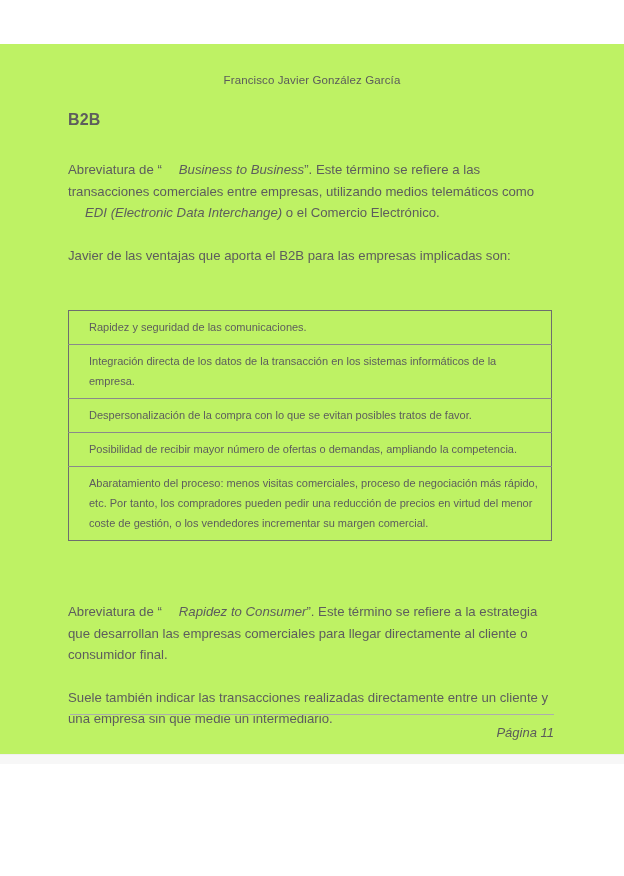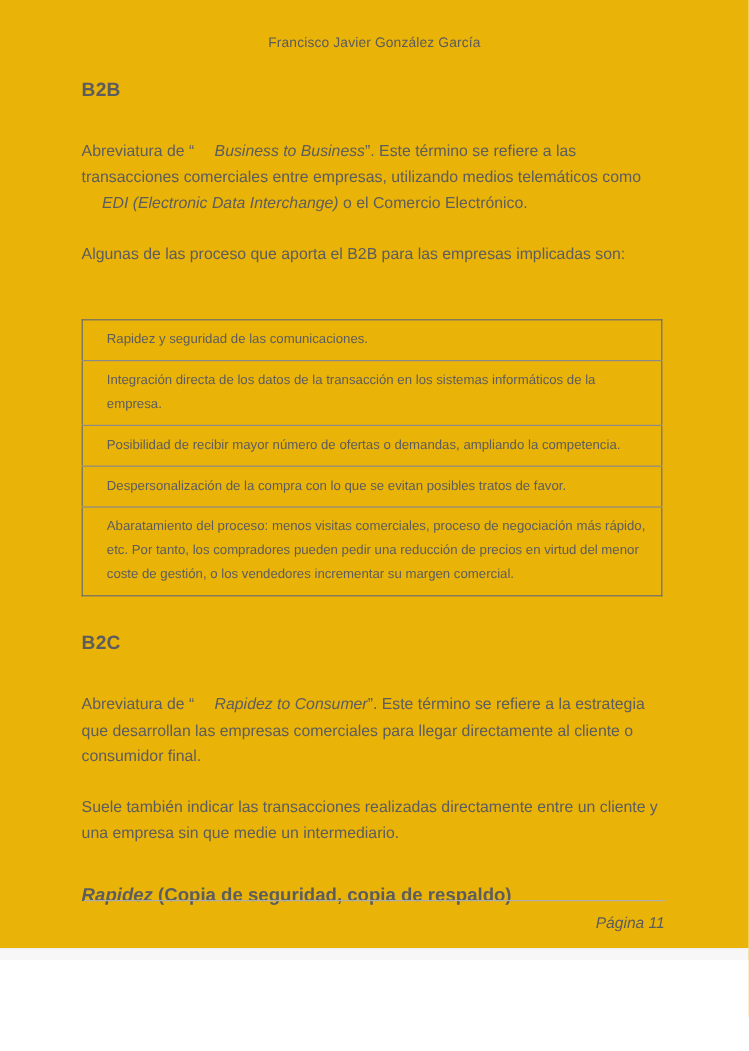--- a/index.html
+++ b/index.html
@@ -8,24 +8,25 @@
     padding: 0;
     background: #ffffff;
   }
   body {
     font-family: "Liberation Sans", sans-serif;
     -webkit-font-smoothing: antialiased;
   }
   .page {
     position: relative;
     width: 624px;
-    height: 800px;
-    background: #eab308;
+    height: 720px;
+    background: #bef264;
     overflow: hidden;
     box-sizing: border-box;
+    margin-top: 44px;
   }
   .page-bottom-edge {
     position: absolute;
     left: 0;
     right: 0;
     bottom: 0;
     height: 9px;
     background: #f7f7f7;
     border-top: 1px solid #f0f0f0;
   }
@@ -134,47 +135,46 @@
   <div class="content">
 
     <h2 class="section-heading">B2B</h2>
 
     <div class="sp-h-to-p"></div>
 
     <p class="body-text"><span>Abreviatura de “</span><em>Business to Business</em><span>”. Este término se refiere a las transacciones comerciales entre empresas, utilizando medios telemáticos como </span><em>EDI (Electronic Data Interchange)</em><span> o el Comercio Electrónico.</span></p>
 
     <div class="sp-p-to-p"></div>
 
-    <p class="body-text">Algunas de las proceso que aporta el B2B para las empresas implicadas son:</p>
+    <p class="body-text">Javier de las ventajas que aporta el B2B para las empresas implicadas son:</p>
 
     <div class="sp-p-to-tbl"></div>
 
     <table class="adv-table">
       <tbody>
         <tr>
           <td>Rapidez y seguridad de las comunicaciones.</td>
         </tr>
         <tr>
           <td>Integración directa de los datos de la transacción en los sistemas informáticos de la empresa.</td>
         </tr>
         <tr>
-          <td>Posibilidad de recibir mayor número de ofertas o demandas, ampliando la competencia.</td>
+          <td>Despersonalización de la compra con lo que se evitan posibles tratos de favor.</td>
         </tr>
         <tr>
-          <td>Despersonalización de la compra con lo que se evitan posibles tratos de favor.</td>
+          <td>Posibilidad de recibir mayor número de ofertas o demandas, ampliando la competencia.</td>
         </tr>
         <tr>
           <td>Abaratamiento del proceso: menos visitas comerciales, proceso de negociación más rápido, etc. Por tanto, los compradores pueden pedir una reducción de precios en virtud del menor coste de gestión, o los vendedores incrementar su margen comercial.</td>
         </tr>
       </tbody>
     </table>
 
     <div class="sp-tbl-to-h"></div>
 
-    <h2 class="section-heading">B2C</h2>
 
     <div class="sp-h-to-p"></div>
 
     <p class="body-text"><span>Abreviatura de “</span><em>Rapidez to Consumer</em><span>”. Este término se refiere a la estrategia que desarrollan las empresas comerciales para llegar directamente al cliente o consumidor final.</span></p>
 
     <div class="sp-p-to-p"></div>
 
     <p class="body-text">Suele también indicar las transacciones realizadas directamente entre un cliente y una empresa sin que medie un intermediario.</p>
 
     <div class="sp-p-to-h"></div>

